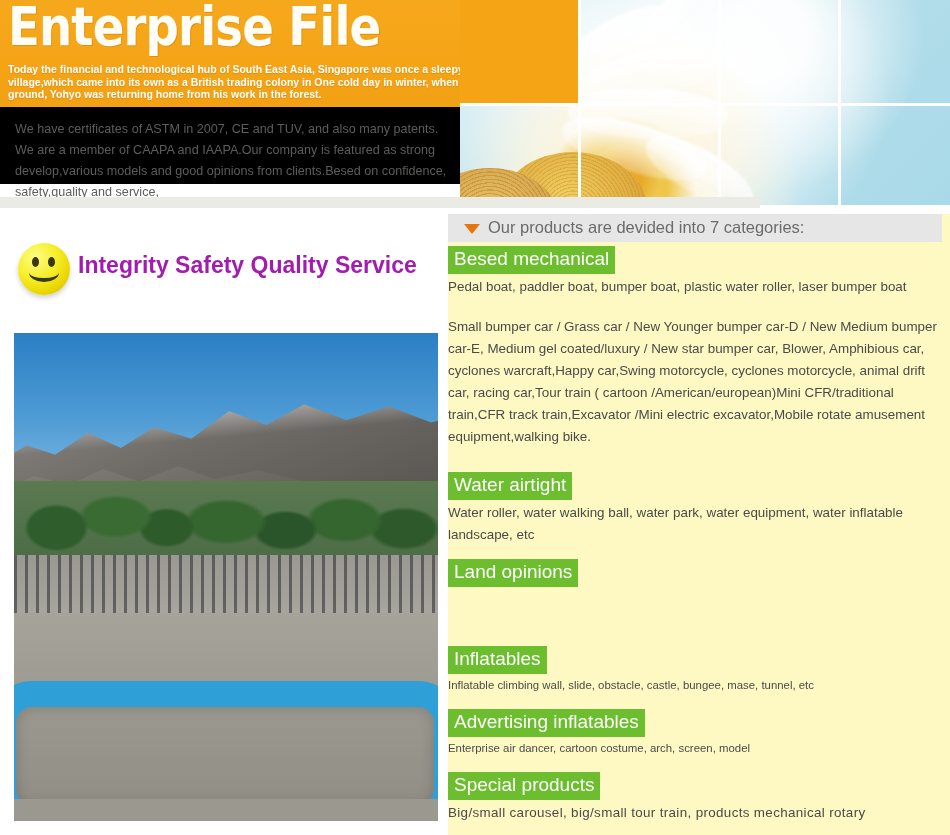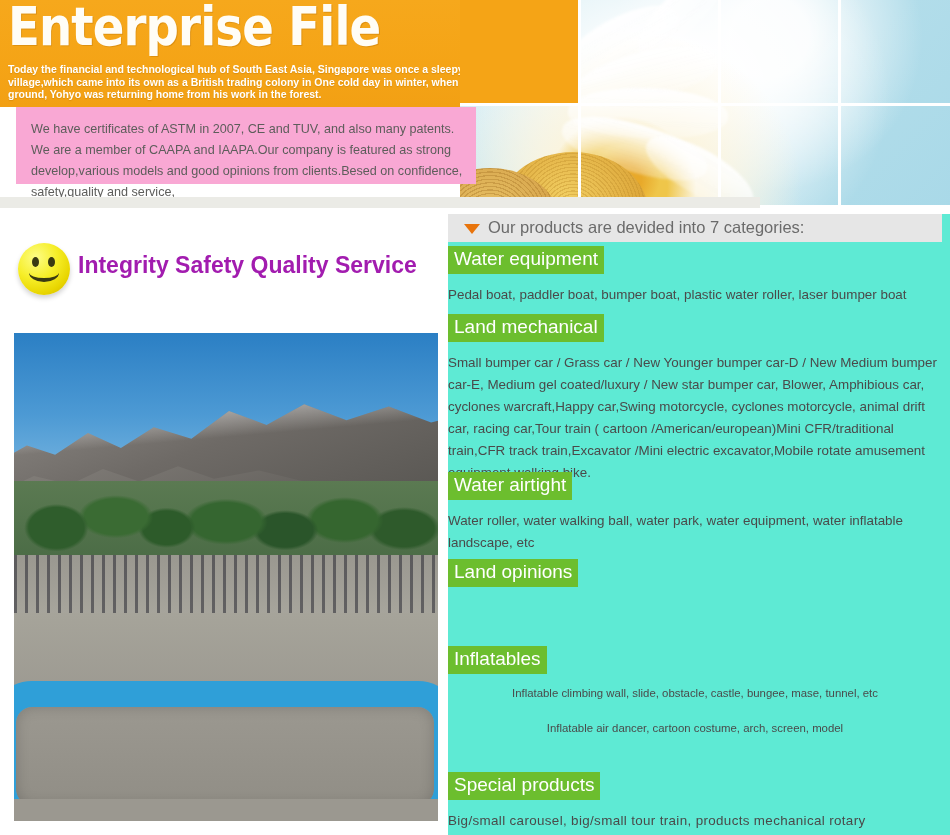--- a/index.html
+++ b/index.html
@@ -121,24 +121,24 @@
     position: absolute;
     left: 0; top: 0;
     width: 120px;
     height: 105px;
     background: #f5a416;
   }
 
   
   .cert-block {
     position: absolute;
-    left: 16px; top: 107px;
+    left: 0; top: 107px;
     width: 460px;
     height: 77px;
-    background: #f9a8d4;
+    background: #000000;
   }
   .cert-text {
     position: absolute;
     left: 15px; top: 12px;
     width: 440px;
     color: #5d5d5b;
     font-size: 12.6px;
     line-height: 21px;
     font-family: "Liberation Sans", sans-serif;
   }
@@ -251,21 +251,21 @@
     width: 100%; height: 22px;
     background: #9b9890;
   }
 
   
   .products {
     position: absolute;
     left: 448px; top: 214px;
     width: 502px;
     height: 621px;
-    background: #5eead4;
+    background: #fef9c3;
   }
   .prod-header {
     position: absolute;
     left: 0; top: 0;
     width: 494px; height: 28px;
     background: #e6e6e6;
   }
   .prod-header .caret {
     position: absolute; left: 16px; top: 10px;
     width: 0; height: 0;
@@ -288,23 +288,23 @@
     font-size: 19px;
     line-height: 24px;
     padding: 1px 6px 3px 6px;
     white-space: nowrap;
   }
   .cat-body {
     color: #4a4a4a;
     font-size: 13.4px;
     line-height: 22px;
     width: 494px;
-    margin-top: 10px;
-  }
-  .cat-body.small  { font-size: 11.4px; line-height: 19px; text-align: center; }
+    margin-top: 2px;
+  }
+  .cat-body.small  { font-size: 11.4px; line-height: 19px; }
   .cat-body.wide   { letter-spacing: .35px; }
 
   
   #cat0 { top: 32px; }
   #cat1 { top: 100px; }
   #cat2 { top: 258px; }
   #cat3 { top: 345px; }
   #cat4 { top: 432px; }
   #cat5 { top: 495px; }
   #cat6 { top: 558px; }
@@ -364,45 +364,45 @@
   </div>
 
   <div class="products">
 
     <div class="prod-header">
       <span class="caret"></span>
       <span class="htxt">Our products are devided into 7 categories:</span>
     </div>
 
     <div class="cat" id="cat0">
-      <span class="cat-badge">Water equipment</span>
+      <span class="cat-badge">Besed mechanical</span>
       <div class="cat-body">Pedal boat, paddler boat, bumper boat, plastic water roller, laser bumper boat</div>
     </div>
 
     <div class="cat" id="cat1">
-      <span class="cat-badge">Land mechanical</span>
       <div class="cat-body">Small bumper car / Grass car / New Younger  bumper car-D / New Medium bumper car-E, Medium gel coated/luxury / New star bumper car, Blower, Amphibious car, cyclones warcraft,Happy car,Swing motorcycle, cyclones motorcycle, animal drift car, racing car,Tour train ( cartoon /American/european)Mini CFR/traditional train,CFR track train,Excavator /Mini electric excavator,Mobile rotate amusement equipment,walking bike.</div>
     </div>
 
     <div class="cat" id="cat2">
       <span class="cat-badge">Water airtight</span>
       <div class="cat-body">Water roller, water walking ball, water park, water equipment, water inflatable landscape, etc</div>
     </div>
 
     <div class="cat" id="cat3">
       <span class="cat-badge">Land opinions</span>
     </div>
 
     <div class="cat" id="cat4">
       <span class="cat-badge">Inflatables</span>
       <div class="cat-body small">Inflatable climbing wall, slide, obstacle, castle, bungee, mase, tunnel, etc</div>
     </div>
 
     <div class="cat" id="cat5">
-      <div class="cat-body small">Inflatable air dancer, cartoon costume, arch, screen, model</div>
+      <span class="cat-badge">Advertising inflatables</span>
+      <div class="cat-body small">Enterprise air dancer, cartoon costume, arch, screen, model</div>
     </div>
 
     <div class="cat" id="cat6">
       <span class="cat-badge">Special products</span>
       <div class="cat-body wide">Big/small carousel, big/small tour train, products mechanical rotary</div>
     </div>
 
   </div>
 
 </div>

